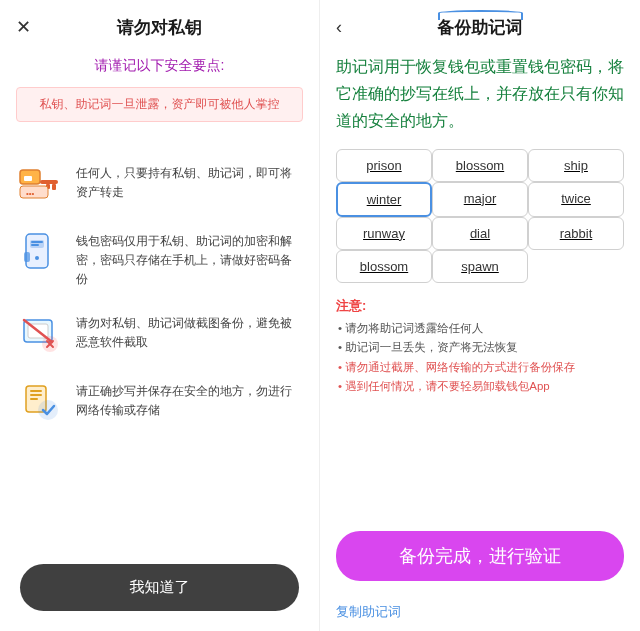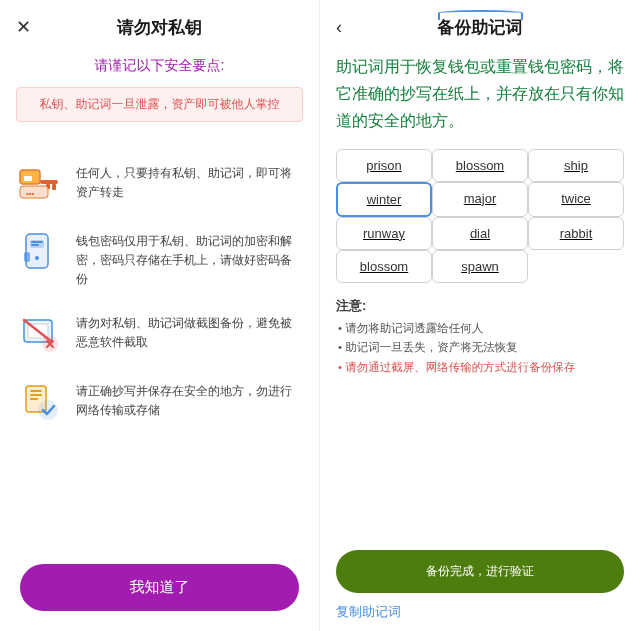--- a/index.html
+++ b/index.html
@@ -94,21 +94,21 @@
       font-size: 12px;
       color: #444;
       line-height: 1.6;
       padding-top: 4px;
     }
     .left-bottom {
       padding: 12px 20px 20px;
     }
     .left-btn {
       width: 100%;
-      background: #a21caf;
+      background: #404040;
       color: #fff;
       border: none;
       border-radius: 24px;
       padding: 14px;
       font-size: 15px;
       font-weight: 500;
       cursor: pointer;
       text-align: center;
     }
 
@@ -181,49 +181,49 @@
     }
     .mnemonic-word.highlighted {
       border: 2px solid #4a90e2;
       font-weight: 500;
     }
     .right-notes {
       padding: 4px 16px 8px;
     }
     .notes-title {
       font-size: 13px;
-      color: #404040;
+      color: #ef4444;
       font-weight: 600;
       margin-bottom: 4px;
     }
     .notes-item {
       font-size: 11.5px;
       color: #555;
       line-height: 1.7;
       padding-left: 2px;
     }
     .notes-item.red {
       color: #e05252;
     }
     .right-bottom {
       padding: 8px 16px 10px;
       margin-top: auto;
     }
     .right-main-btn {
       width: 100%;
-      background: #4d7c0f;
+      background: #d946ef;
       color: #fff;
       border: none;
       border-radius: 24px;
       padding: 13px;
-      font-size: 12px;
+      font-size: 18px;
       font-weight: 500;
       cursor: pointer;
       text-align: center;
-      margin-bottom: 10px;
+      margin-bottom: 22px;
     }
     .right-copy-link {
       font-size: 13px;
       color: #4a90e2;
       cursor: pointer;
     }
   </style>
 </head>
 <body>
 
@@ -326,20 +326,21 @@
       <div class="mnemonic-word">rabbit</div>
       <div class="mnemonic-word">blossom</div>
       <div class="mnemonic-word">spawn</div>
     </div>
 
     <div class="right-notes">
       <div class="notes-title">注意:</div>
       <div class="notes-item">• 请勿将助记词透露给任何人</div>
       <div class="notes-item">• 助记词一旦丢失，资产将无法恢复</div>
       <div class="notes-item red">• 请勿通过截屏、网络传输的方式进行备份保存</div>
+      <div class="notes-item red">• 遇到任何情况，请不要轻易卸载钱包App</div>
     </div>
 
     <div class="right-bottom">
       <button class="right-main-btn">备份完成，进行验证</button>
       <div class="right-copy-link">复制助记词</div>
     </div>
   </div>
 </div>
 
 </body></html>

